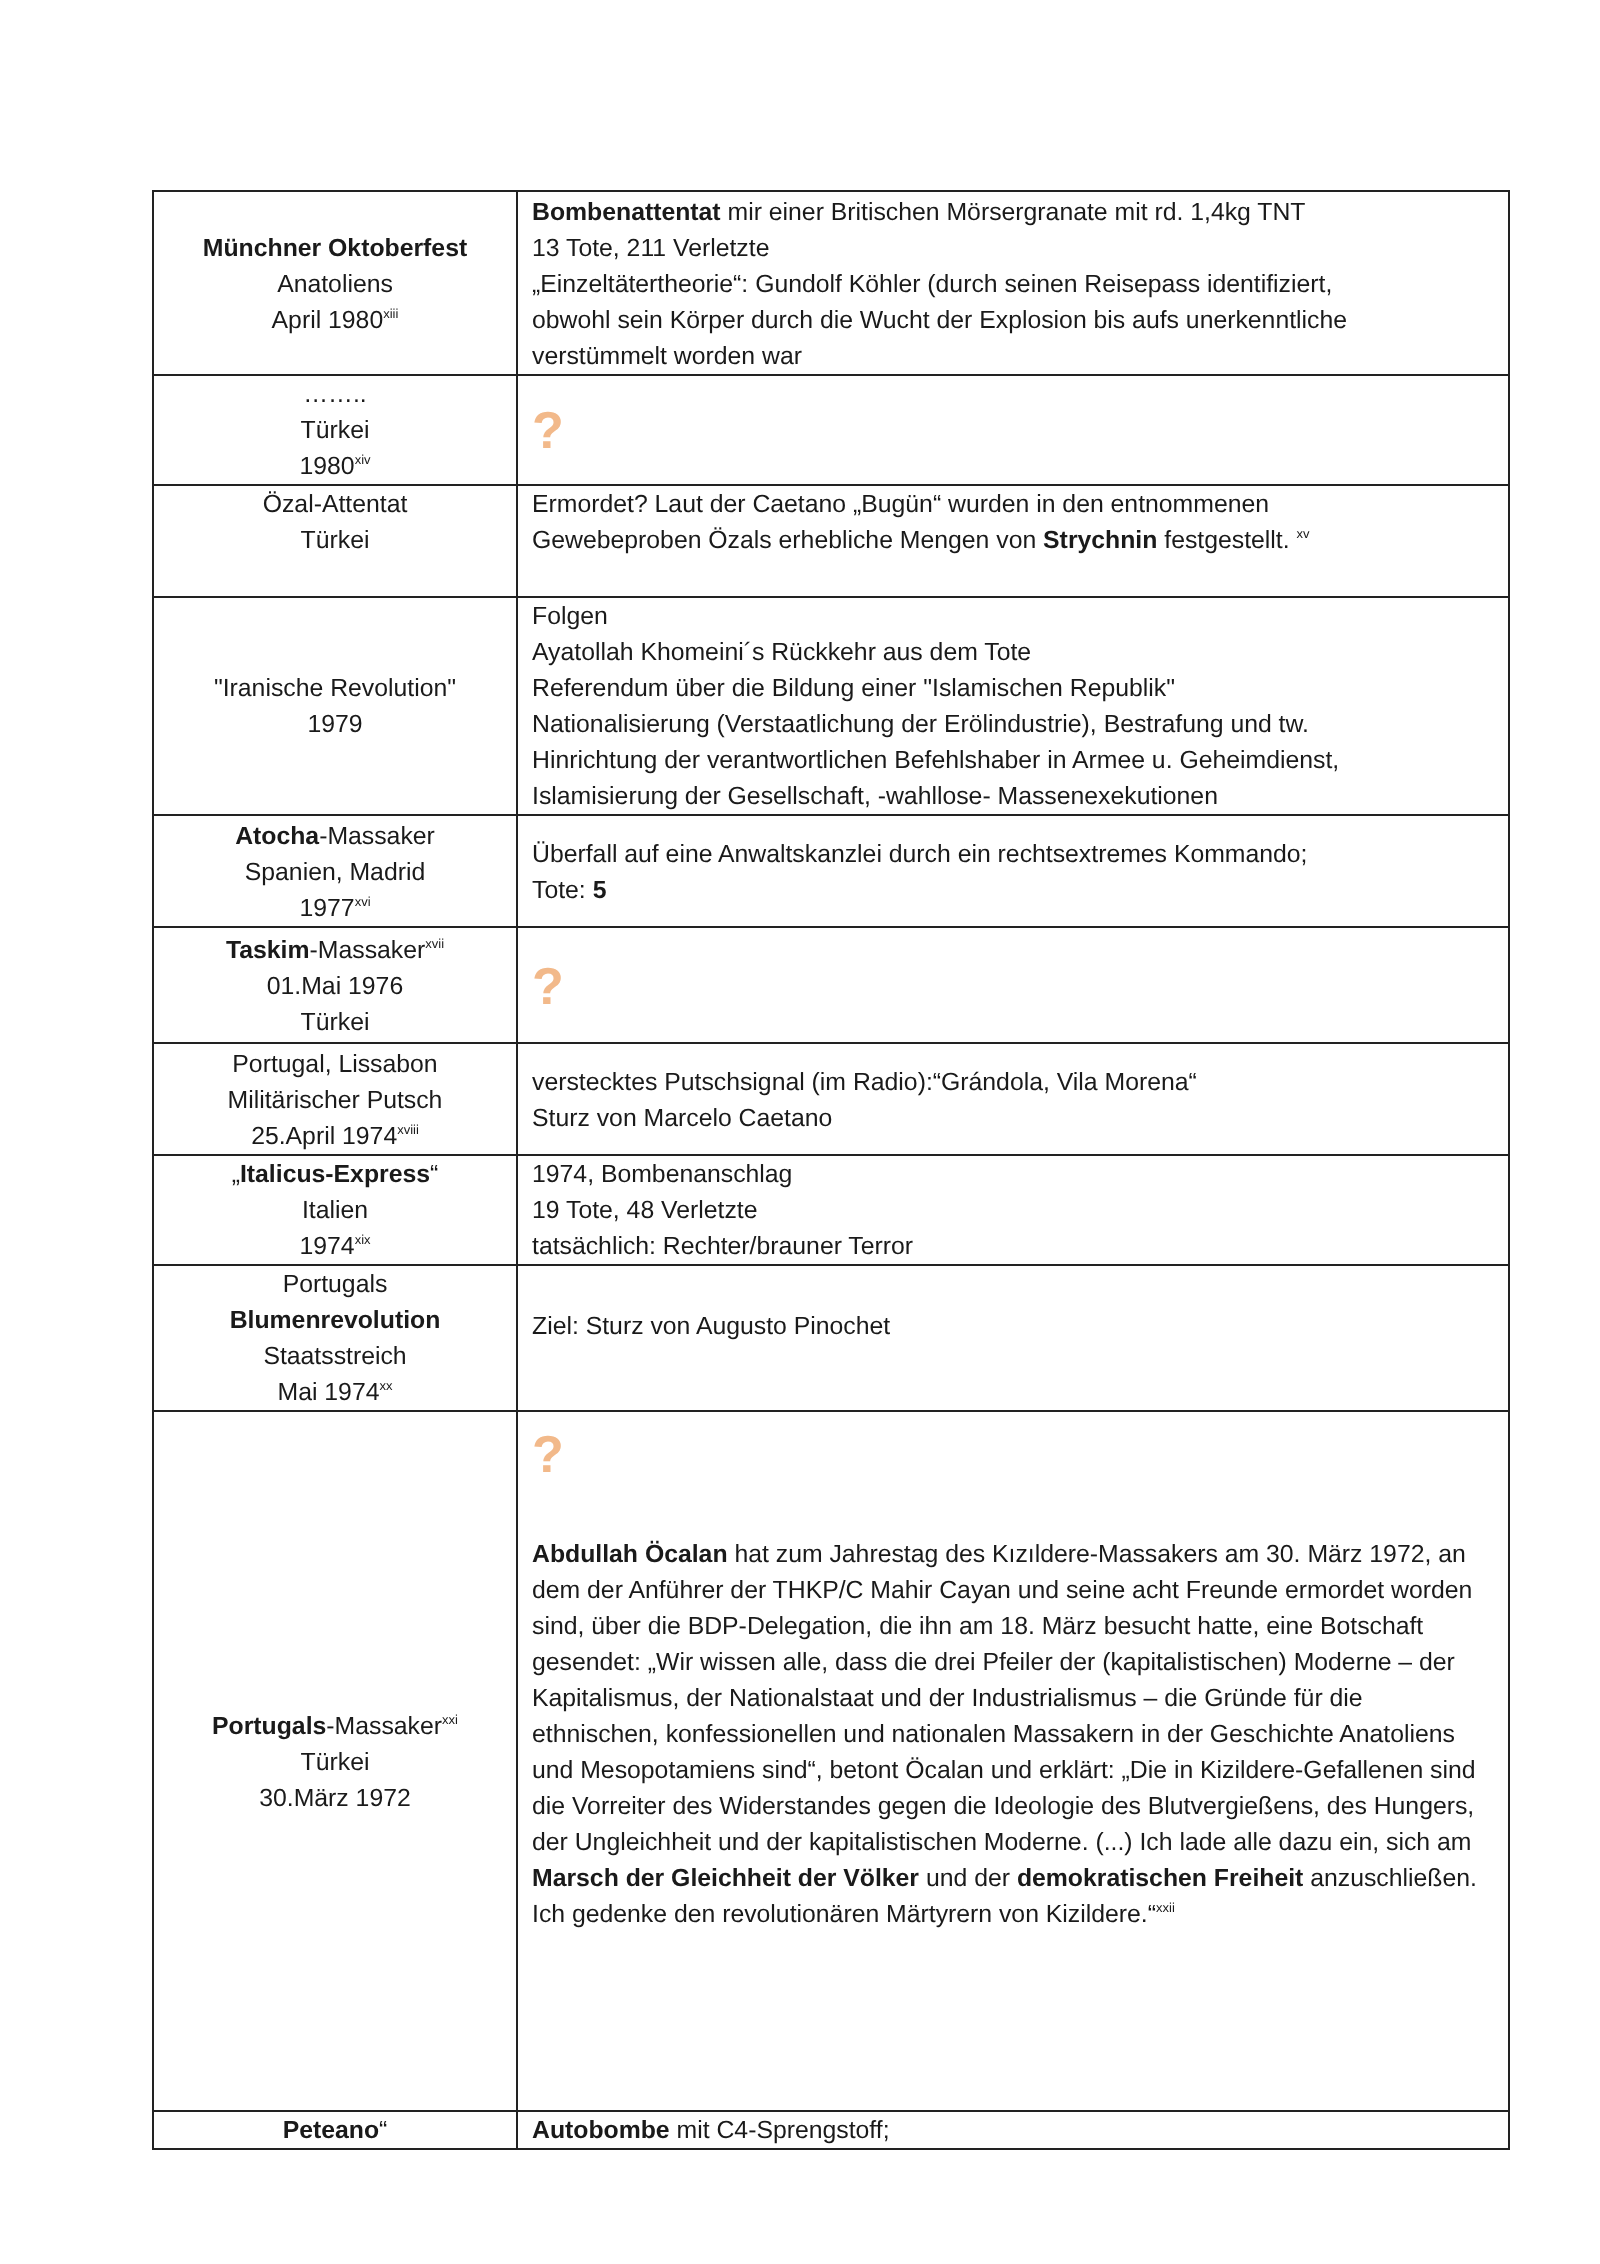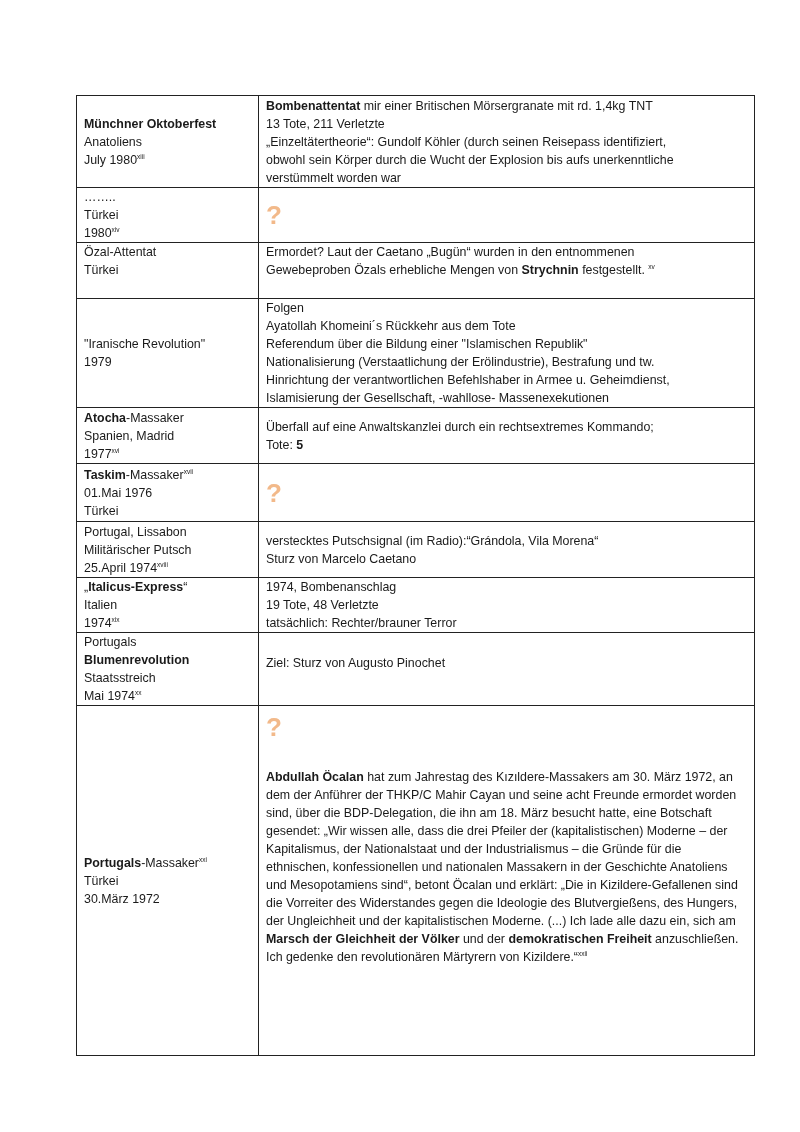--- a/index.html
+++ b/index.html
@@ -2,41 +2,41 @@
 <html><head>
 <meta charset="utf-8">
 <style>
   html, body { margin: 0; padding: 0; background: #ffffff; }
   body { width: 800px; height: 1132px; position: relative; overflow: hidden;
          font-family: "Liberation Sans", "DejaVu Sans", sans-serif; color: #1a1a1a; }
   .page { position: absolute; left: 0; top: 0; width: 800px; height: 1132px; background: #fff; }
   table.events { position: absolute; left: 76px; top: 95px; width: 678px;
                  border-collapse: collapse; table-layout: fixed; font-size: 12.4px; line-height: 18px; }
   table.events td { border: 1px solid #222; vertical-align: middle; padding: 0 7px; overflow: hidden; margin-left: 20px; }
-  td.c-left { width: 167px; }
+  td.c-left { width: 167px; text-align: center; }
   td.c-right { width: 481px; }
   .line { display: block; white-space: nowrap; }
   .wrap { display: block; white-space: normal; }
   b { font-weight: bold; }
   sup { font-size: 6.5px; line-height: 0; vertical-align: 5px; }
   .qmark { display: block; color: #f2b98a; font-size: 26px; line-height: 30px; font-weight: bold; }
   .top { vertical-align: top !important; }
 </style>
 </head>
 <body>
 
 <div class="page">
 <table class="events">
 
   <tbody>
         <tr style="height:92px">
     <td class="c-left">
       <span class="line"><b>Münchner Oktoberfest</b></span>
       <span class="line">Anatoliens</span>
-      <span class="line"><span>July 1980</span><sup>xiii</sup></span>
+      <span class="line"><span>April 1980</span><sup>xiii</sup></span>
     </td>
     <td class="c-right">
       <span class="line"><b>Bombenattentat</b><span> mir einer Britischen Mörsergranate mit rd. 1,4kg TNT</span></span>
       <span class="line">13 Tote, 211 Verletzte</span>
       <span class="line">„Einzeltätertheorie“: Gundolf Köhler (durch seinen Reisepass identifiziert,</span>
       <span class="line">obwohl sein Körper durch die Wucht der Explosion bis aufs unerkenntliche</span>
       <span class="line">verstümmelt worden war</span>
     </td>
   </tr>
 
@@ -142,15 +142,23 @@
       <span class="line"><b>Portugals</b><span>-Massaker</span><sup>xxi</sup></span>
       <span class="line">Türkei</span>
       <span class="line">30.März 1972</span>
     </td>
     <td class="c-right top" style="padding-top:6px">
       <span class="qmark">?</span>
       <span class="wrap" style="margin-top:26px; text-align:left;"><b>Abdullah Öcalan</b><span> hat zum Jahrestag des Kızıldere-Massakers am 30. März 1972, an dem der Anführer der THKP/C Mahir Cayan und seine acht Freunde ermordet worden sind, über die BDP-Delegation, die ihn am 18. März besucht hatte, eine Botschaft gesendet: „Wir wissen alle, dass die drei Pfeiler der (kapitalistischen) Moderne – der Kapitalismus, der Nationalstaat und der Industrialismus – die Gründe für die ethnischen, konfessionellen und nationalen Massakern in der Geschichte Anatoliens und Mesopotamiens sind“, betont Öcalan und erklärt: „Die in Kizildere-Gefallenen sind die Vorreiter des Widerstandes gegen die Ideologie des Blutvergießens, des Hungers, der Ungleichheit und der kapitalistischen Moderne. (...) Ich lade alle dazu ein, sich am </span><b>Marsch der Gleichheit der Völker</b><span> und der </span><b>demokratischen Freiheit</b><span> anzuschließen. Ich gedenke den revolutionären Märtyrern von Kizildere.“</span><sup>xxii</sup></span>
     </td>
   </tr>
 
+  <tr style="height:19px">
+    <td class="c-left">
+      <span class="line"><b>Peteano</b><span>“</span></span>
+    </td>
+    <td class="c-right">
+      <span class="line"><b>Autobombe</b><span> mit C4-Sprengstoff;</span></span>
+    </td>
+  </tr>
 </tbody>
     </table>
 </div>
 
 </body></html>

